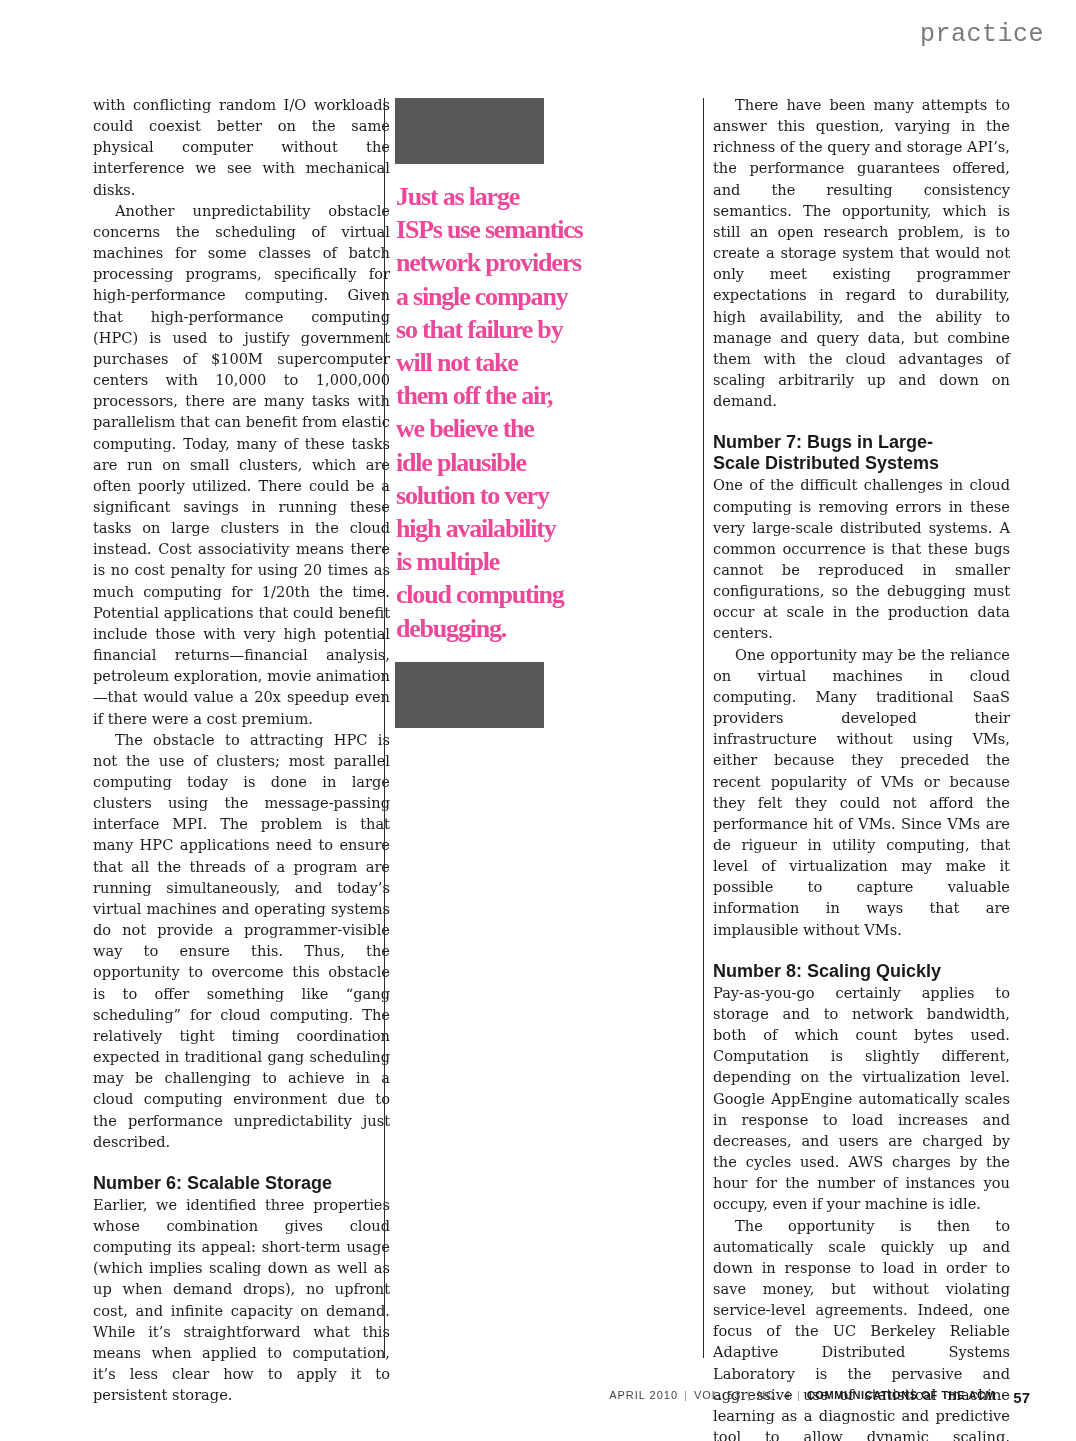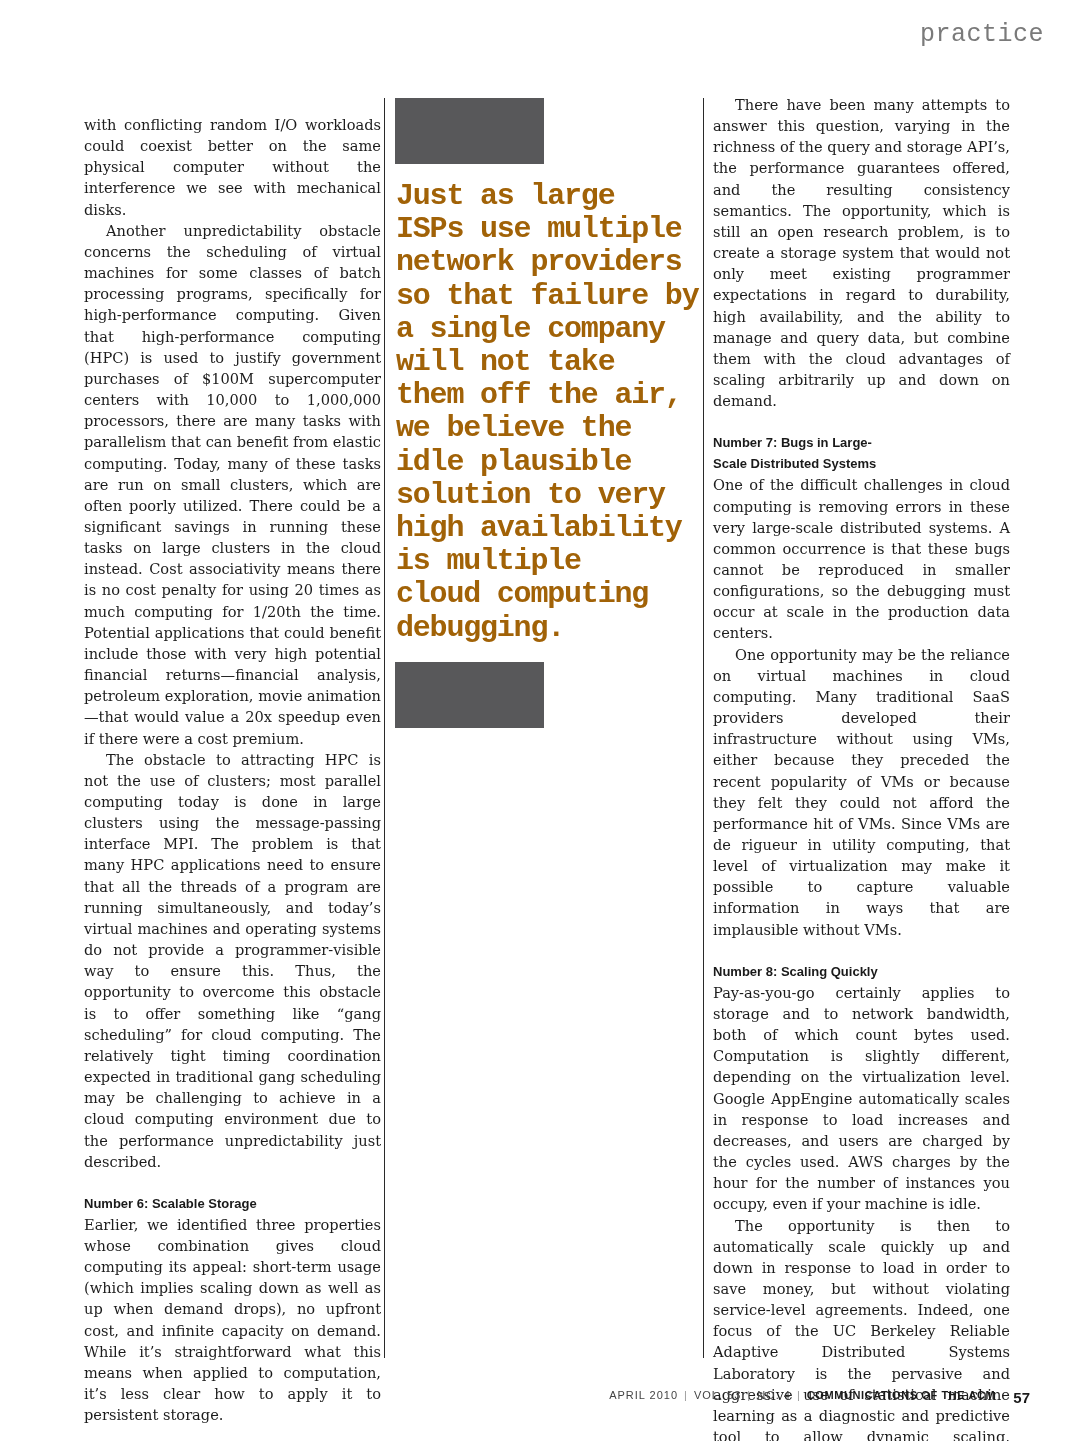--- a/index.html
+++ b/index.html
@@ -7,39 +7,39 @@
   .section-label {
     position:absolute; right:32px; top:20px;
     font-family:Liberation Mono, monospace; font-size:25px; font-weight:300;
     color:#7a7a7a; letter-spacing:0.5px;
   }
   .col {
     position:absolute; top:94px;
     font-family:"DejaVu Serif", serif; font-size:14.6px; line-height:21.15px;
     text-align:justify; hyphens:auto; color:#1c1c1c;
   }
-  .col-left { left:84px; width:297px;margin-top:20px; }
+  .col-left { left:93px; width:297px; }
   .col-right { left:713px; width:297px; }
   .col p { margin:0; text-indent:0; }
   .col p.indent { text-indent:22px; }
   .col h3 {
     margin:0; font-family:"Liberation Sans", sans-serif; font-weight:700;
-    font-size:13px; line-height:21px; color:#1a1a1a; text-align:left;
+    font-size:18px; line-height:21px; color:#1a1a1a; text-align:left;
   }
   .col .gap { height:21px; }
   .rule-v { position:absolute; width:1px; background:#2a2a2a; }
   .rule-1 { left:384px; top:98px; height:1260px; }
   .rule-2 { left:703px; top:98px; height:1260px; }
   .pq-block { position:absolute; left:395px; width:149px; height:66px; background:#58585a; }
   .pq-top { top:98px; }
   .pq-bottom { top:662px; }
   .pullquote {
     position:absolute; left:396px; top:180px; width:290px;
-    font-family:Liberation Mono, monospace; font-weight:700;
-    font-size:30px; line-height:33.2px; letter-spacing:-1.2px; color:#a16207;
+    font-family:Liberation Serif, serif; font-weight:700;
+    font-size:26px; line-height:33.2px; letter-spacing:-1.2px; color:#ec4899;
   }
   .pullquote span { display:block; white-space:nowrap; }
   .footer {
     position:absolute; right:46px; top:1389px;
     font-family:"Liberation Sans", sans-serif; font-size:11px; letter-spacing:1px;
     color:#444; display:flex; align-items:flex-start; gap:6px;
   }
   .footer .sep { color:#999; }
   .footer .mag { font-weight:700; color:#1a1a1a; letter-spacing:0.6px; }
   .footer .page { font-weight:700; font-size:15px; color:#1a1a1a; margin-left:12px; letter-spacing:0; }
@@ -56,24 +56,24 @@
   <div class="gap"></div>
   <h3>Number 6: Scalable Storage</h3>
   <p>Earlier, we identified three properties whose combination gives cloud computing its appeal: short-term usage (which implies scaling down as well as up when demand drops), no upfront cost, and infinite capacity on demand. While it’s straightforward what this means when applied to computation, it’s less clear how to apply it to persistent storage.</p>
 </div>
 
 <div class="rule-v rule-1"></div>
 
 <div class="pq-block pq-top"></div>
 <div class="pullquote">
   <span>Just as large</span>
-  <span>ISPs use multiple</span>
+  <span>ISPs use semantics</span>
   <span>network providers</span>
+  <span>a single company</span>
   <span>so that failure by</span>
-  <span>a single company</span>
   <span>will not take</span>
   <span>them off the air,</span>
   <span>we believe the</span>
   <span>idle plausible</span>
   <span>solution to very</span>
   <span>high availability</span>
   <span>is multiple</span>
   <span>cloud computing</span>
   <span>debugging.</span>
 </div>

